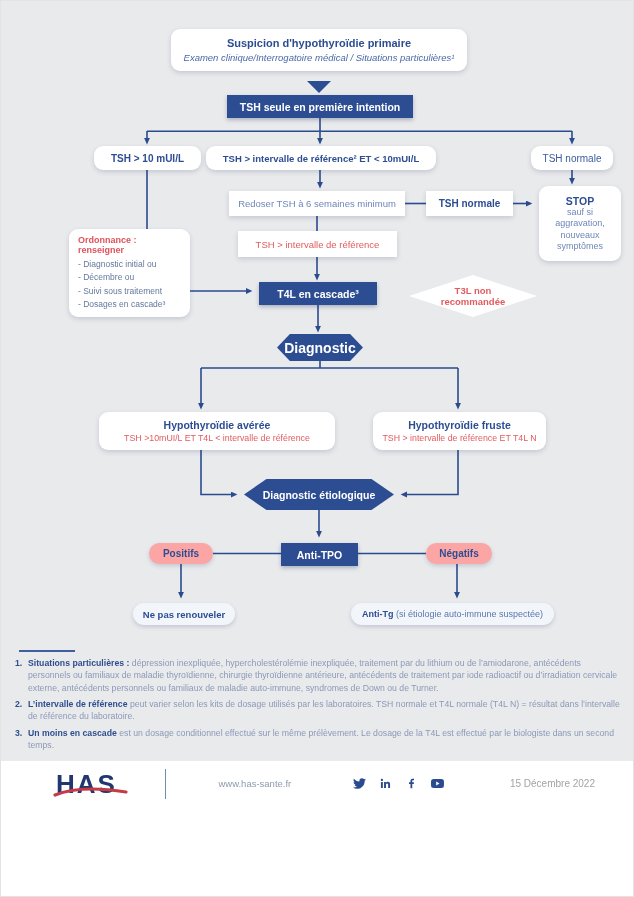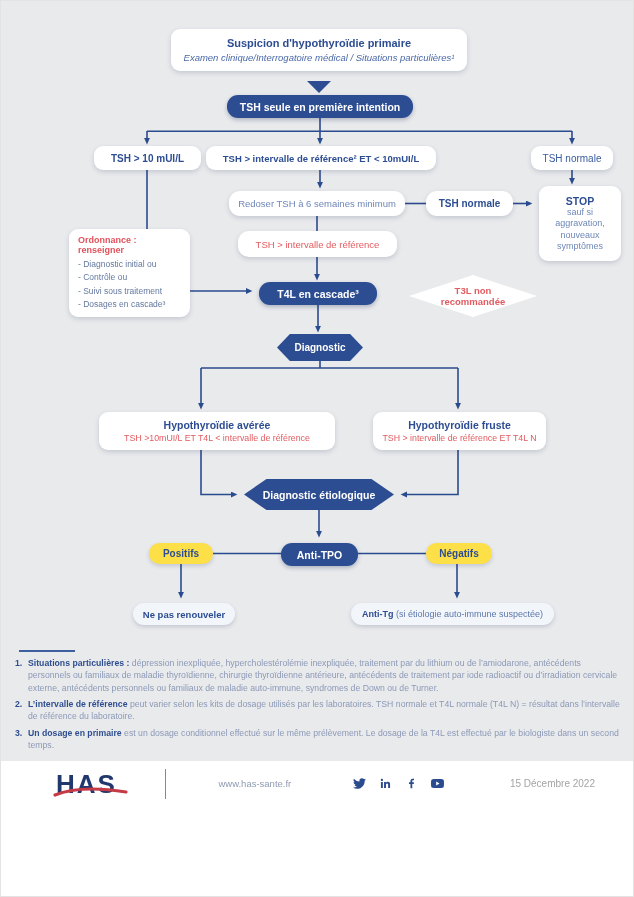--- a/index.html
+++ b/index.html
@@ -12,26 +12,26 @@
   .title { font-family:"Liberation Serif", serif; color:#3b4352; font-size:18.5px; line-height:1.35; font-weight:600; }
   .title-underline { width:150px; height:3px; background:#d8878c; margin:9px auto 0; }
 
   
   .board { position:relative; width:634px; height:760px; background:#e9eaec; }
   svg.connectors { position:absolute; left:0; top:0; pointer-events:none; }
 
   .nd { position:absolute; display:flex; flex-direction:column; align-items:center; justify-content:center;
         text-align:center; }
   .white-box { background:#fff; border-radius:9px; box-shadow:0 2px 5px rgba(30,50,90,.18); }
-  .pill { border-radius:11px; }
+  .pill { border-radius:0; }
   .navy-pill { background:#2d4d92; color:#fff; font-weight:bold; box-shadow:0 2px 4px rgba(30,50,90,.3); }
   .hex { background:#2d4d92; color:#fff; font-weight:bold;
          clip-path:polygon(15% 0%, 85% 0%, 100% 50%, 85% 100%, 15% 100%, 0% 50%); }
   .diamond { background:#fff; clip-path:polygon(50% 0%, 100% 50%, 50% 100%, 0% 50%); }
-  .peach { background:#fde047; color:#2d4d92; font-weight:bold; border-radius:11px; box-shadow:0 2px 4px rgba(30,50,90,.18); }
+  .peach { background:#fca5a5; color:#2d4d92; font-weight:bold; border-radius:11px; box-shadow:0 2px 4px rgba(30,50,90,.18); }
   .lightblue { background:#f2f6fb; border-radius:11px; box-shadow:0 2px 4px rgba(30,50,90,.18); color:#2d4d92; }
 
   .bold-navy { color:#2d4d92; font-weight:bold; }
   .med-blue  { color:#6e87b8; }
   .red-text  { color:#e25b60; }
 
   .suspicion-title { font-size:11px; font-weight:bold; color:#2d4d92; }
   .suspicion-sub   { font-size:9.5px; font-style:italic; color:#4a69a8; margin-top:3px; }
 
   .ord-box { align-items:flex-start; text-align:left; padding:8px 9px;margin-left:46px; }
@@ -114,35 +114,35 @@
         <div>sauf si</div>
         <div>aggravation,</div>
         <div>nouveaux</div>
         <div>symptômes</div>
       </div>
     </div>
 
     <div class="nd white-box ord-box" style="left:22px; top:228px; width:121px; height:88px;">
       <div class="ord-title">Ordonnance : renseigner</div>
       <div class="ord-item">- Diagnostic initial ou</div>
-      <div class="ord-item">- Contrôle ou</div>
+      <div class="ord-item">- Décembre ou</div>
       <div class="ord-item">- Suivi sous traitement</div>
       <div class="ord-item">- Dosages en cascade³</div>
     </div>
 
     <div class="nd white-box red-text pill" style="left:237px; top:230px; width:159px; height:26px; font-size:9.5px;">TSH &gt; intervalle de référence</div>
 
     <div class="nd navy-pill pill" style="left:258px; top:281px; width:118px; height:23px; font-size:10.5px;">T4L en cascade³</div>
 
     <div class="nd diamond" style="left:408px; top:274px; width:128px; height:42px; font-size:9.5px; font-weight:600;">
       <div class="red-text">T3L non</div>
       <div class="red-text">recommandée</div>
     </div>
 
-    <div class="nd hex" style="left:276px; top:333px; width:86px; height:27px; font-size:10px;">Diagnostic</div>
+    <div class="nd hex" style="left:276px; top:333px; width:86px; height:27px; font-size:14px;">Diagnostic</div>
 
     <div class="nd white-box" style="left:98px; top:411px; width:236px; height:38px; padding:3px;">
       <div class="bold-navy" style="font-size:10.5px;">Hypothyroïdie avérée</div>
       <div class="red-text" style="font-size:8.8px; margin-top:2px;">TSH &gt;10mUI/L ET T4L &lt; intervalle de référence</div>
     </div>
     <div class="nd white-box" style="left:372px; top:411px; width:173px; height:38px; padding:3px;">
       <div class="bold-navy" style="font-size:10.5px;">Hypothyroïdie fruste</div>
       <div class="red-text" style="font-size:8.8px; margin-top:2px;">TSH &gt; intervalle de référence ET T4L N</div>
     </div>
 
@@ -159,21 +159,21 @@
 
     <div style="position:absolute; left:18px; top:649px; width:56px; height:2px; background:#3f5f9f;"></div>
     <div class="fn-wrap">
       <div class="fn">
         <span class="fn-num">1.</span><span class="fn-bold">Situations particulières :</span><span> dépression inexpliquée, hypercholestérolémie inexpliquée, traitement par du lithium ou de l’amiodarone, antécédents personnels ou familiaux de maladie thyroïdienne, chirurgie thyroïdienne antérieure, antécédents de traitement par iode radioactif ou d’irradiation cervicale externe, antécédents personnels ou familiaux de maladie auto-immune, syndromes de Down ou de Turner.</span>
       </div>
       <div class="fn">
         <span class="fn-num">2.</span><span class="fn-bold">L’intervalle de référence</span><span> peut varier selon les kits de dosage utilisés par les laboratoires. TSH normale et T4L normale (T4L N) = résultat dans l’intervalle de référence du laboratoire.</span>
       </div>
       <div class="fn">
-        <span class="fn-num">3.</span><span class="fn-bold">Un dosage en primaire</span><span> est un dosage conditionnel effectué sur le même prélèvement. Le dosage de la T4L est effectué par le biologiste dans un second temps.</span>
+        <span class="fn-num">3.</span><span class="fn-bold">Un moins en cascade</span><span> est un dosage conditionnel effectué sur le même prélèvement. Le dosage de la T4L est effectué par le biologiste dans un second temps.</span>
       </div>
     </div>
   </div>
 
   <div class="footer">
     <div class="logo">
       <span>HAS</span>
       <svg width="76" height="14" viewBox="0 0 76 14">
         <path d="M2 11 C 22 3, 48 4, 73 8" stroke="#c63a45" stroke-width="3.2" fill="none" stroke-linecap="round"></path>
       </svg>

